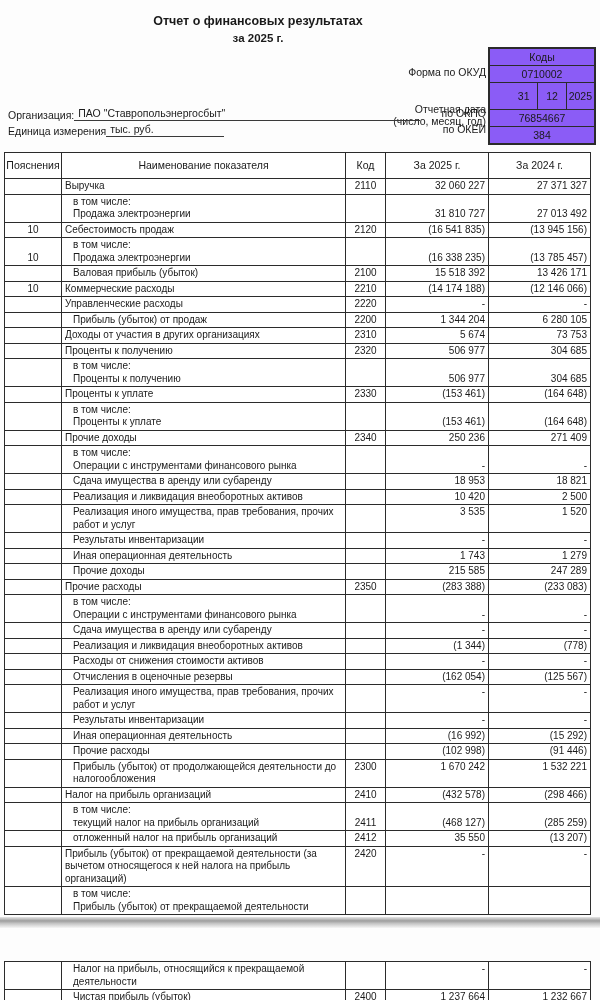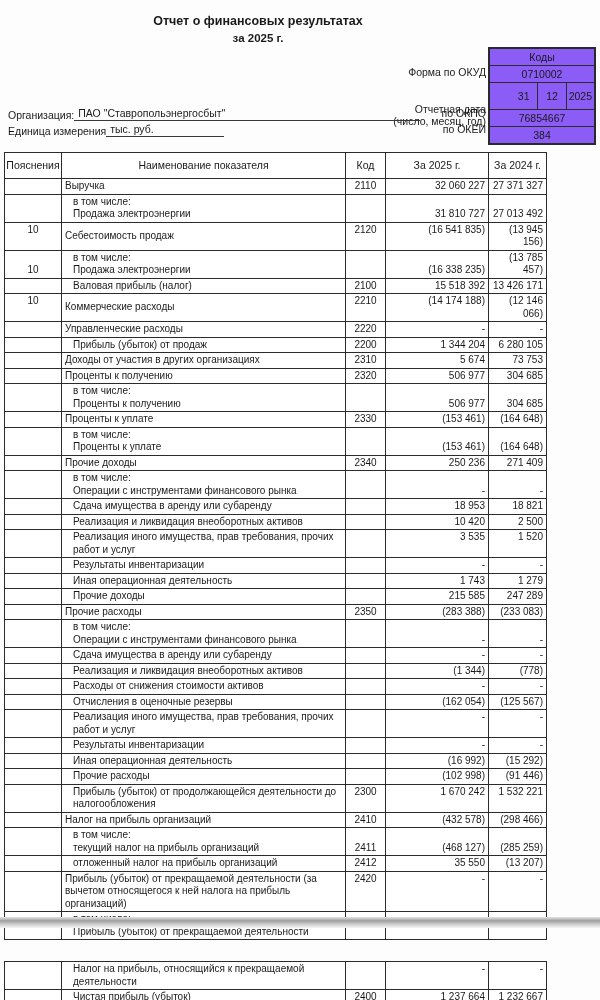--- a/index.html
+++ b/index.html
@@ -43,21 +43,21 @@
 
   .org-line, .unit-line { position:absolute; left:8px; font-size:10.5px; }
   .org-line { top:107px; }
   .unit-line { top:123px; }
   .u { display:inline-block; border-bottom:1px solid #3a3a3a; padding:0 0 1px 4px; vertical-align:bottom; }
   .org-u { width:346px; }
   .unit-u { width:118px; }
 
   
   .fin-table {
-    position:absolute; left:4px; width:543px;
+    position:absolute; left:4px; width:587px;
     border:1px solid #2b2b2b; background:#fff;
     font-size:10px; line-height:12.5px;
   }
   #main-table { top:152px; }
   #page2-table { top:961px; border-bottom:none; }
 
   .thead { display:flex; height:26px; border-bottom:1px solid #2b2b2b; font-size:10.5px; }
   .thead .cell { align-items:center; justify-content:center; text-align:center; padding:1px 2px; }
 
   .trow { display:flex; border-bottom:1px solid #2b2b2b; align-items:stretch; }
@@ -189,21 +189,21 @@
         </div>
         <div class="cell c-v2">
           <span>(13 785 457)</span>
         </div>
       </div>
       <div class="trow">
         <div class="cell c-note">
           <span></span>
         </div>
         <div class="cell c-name ind1">
-          <div class="label-line">Валовая прибыль (налог)</div>
+          <div class="label-line">Валовая прибыль (убыток)</div>
         </div>
         <div class="cell c-code">
           <span>2100</span>
         </div>
         <div class="cell c-v1">
           <span>15 518 392</span>
         </div>
         <div class="cell c-v2">
           <span>13 426 171</span>
         </div>

